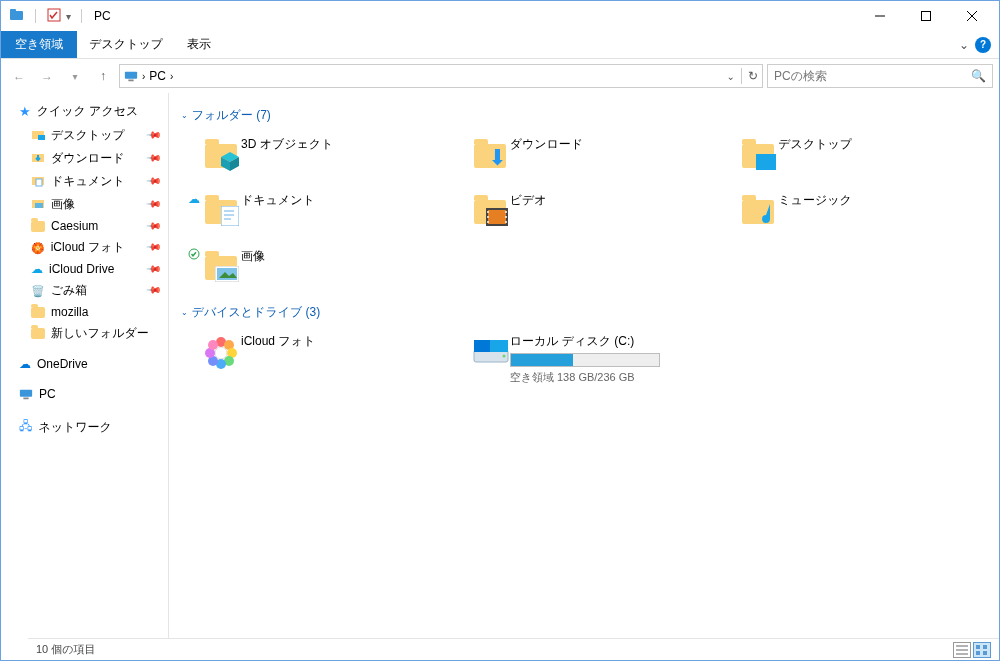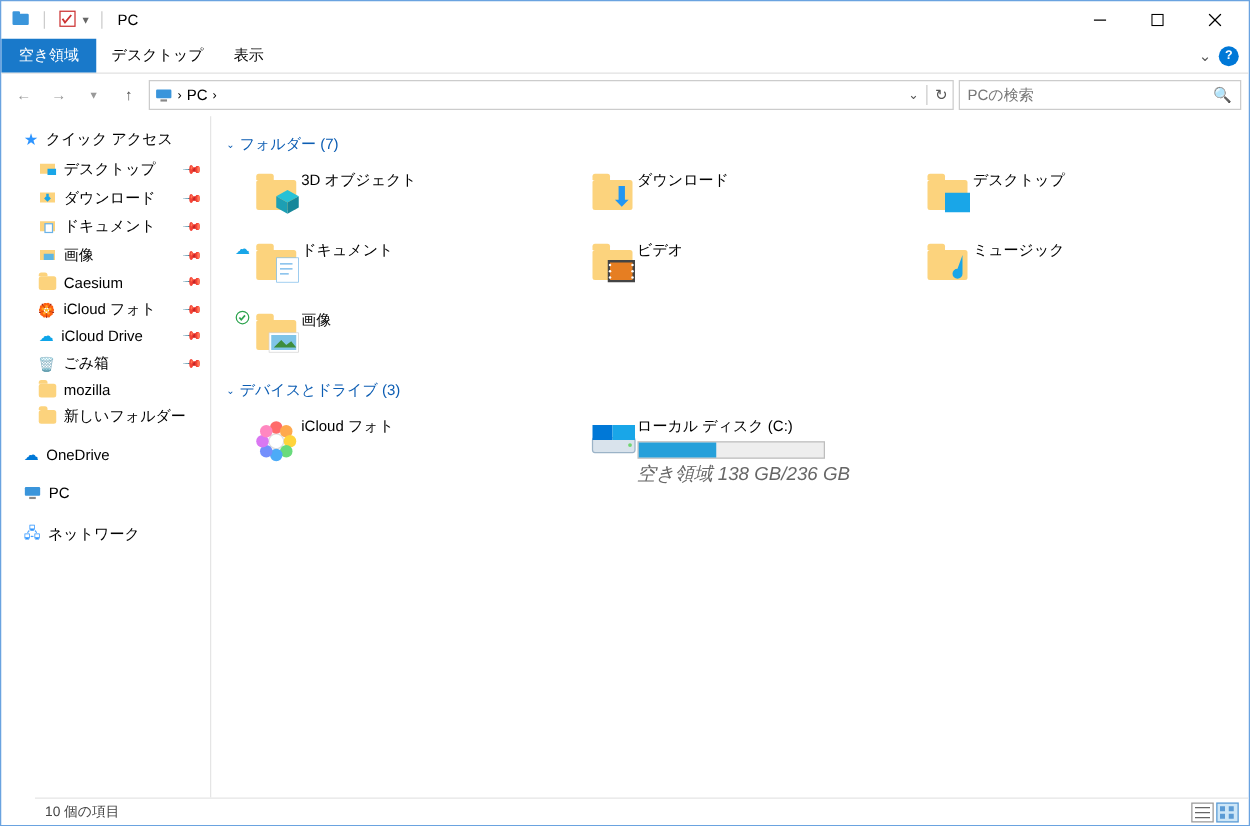--- a/index.html
+++ b/index.html
@@ -39,21 +39,21 @@
 .group-hdr { display:flex; align-items:center; gap:4px; color:#0c5db3; font-size:12px; margin:6px 0; }
 .group-hdr .chev { font-size:8px; }
 .grid { display: grid; grid-template-columns: repeat(3, 1fr); }
 .entry { display:flex; padding: 6px; min-height:56px; }
 .entry .syncico { width:14px; text-align:center; }
 .entry .big { width:40px; height:40px; display:flex; align-items:center; justify-content:center; }
 .entry .meta { display:flex; flex-direction:column; gap:3px; }
 .entry .dname { font-size:12px; }
 .bar { width:150px; height:14px; border:1px solid #bdbdbd; background:#eee; position:relative; }
 .barfill { position:absolute; left:0; top:0; bottom:0; background:#26a0da; }
-.dspace { color:#666; font-size:15px;font-style:italic; }
+.dspace { color:#666; font-size:11px; }
 
 .status { height:22px; border-top:1px solid #e5e5e5; display:flex; align-items:center; padding:0 8px; font-size:11px; color:#444;margin-left:27px; }
 .status .views { margin-left:auto; display:flex; gap:2px; }
 .vbtn { width:18px; height:16px; border:1px solid #999; display:flex; }
 .vbtn.active { background:#cde6f7; border-color:#5b9bd5; }
 
 
 .ico-folder { width:32px; height:24px; background:#fcd37d; border-radius:2px; position:relative; }
 .ico-folder::before { content:''; position:absolute; top:-5px; left:0; width:14px; height:5px; background:#fcd37d; border-radius:2px 2px 0 0; }
 .ico-folder.sm { width:14px; height:11px; }

